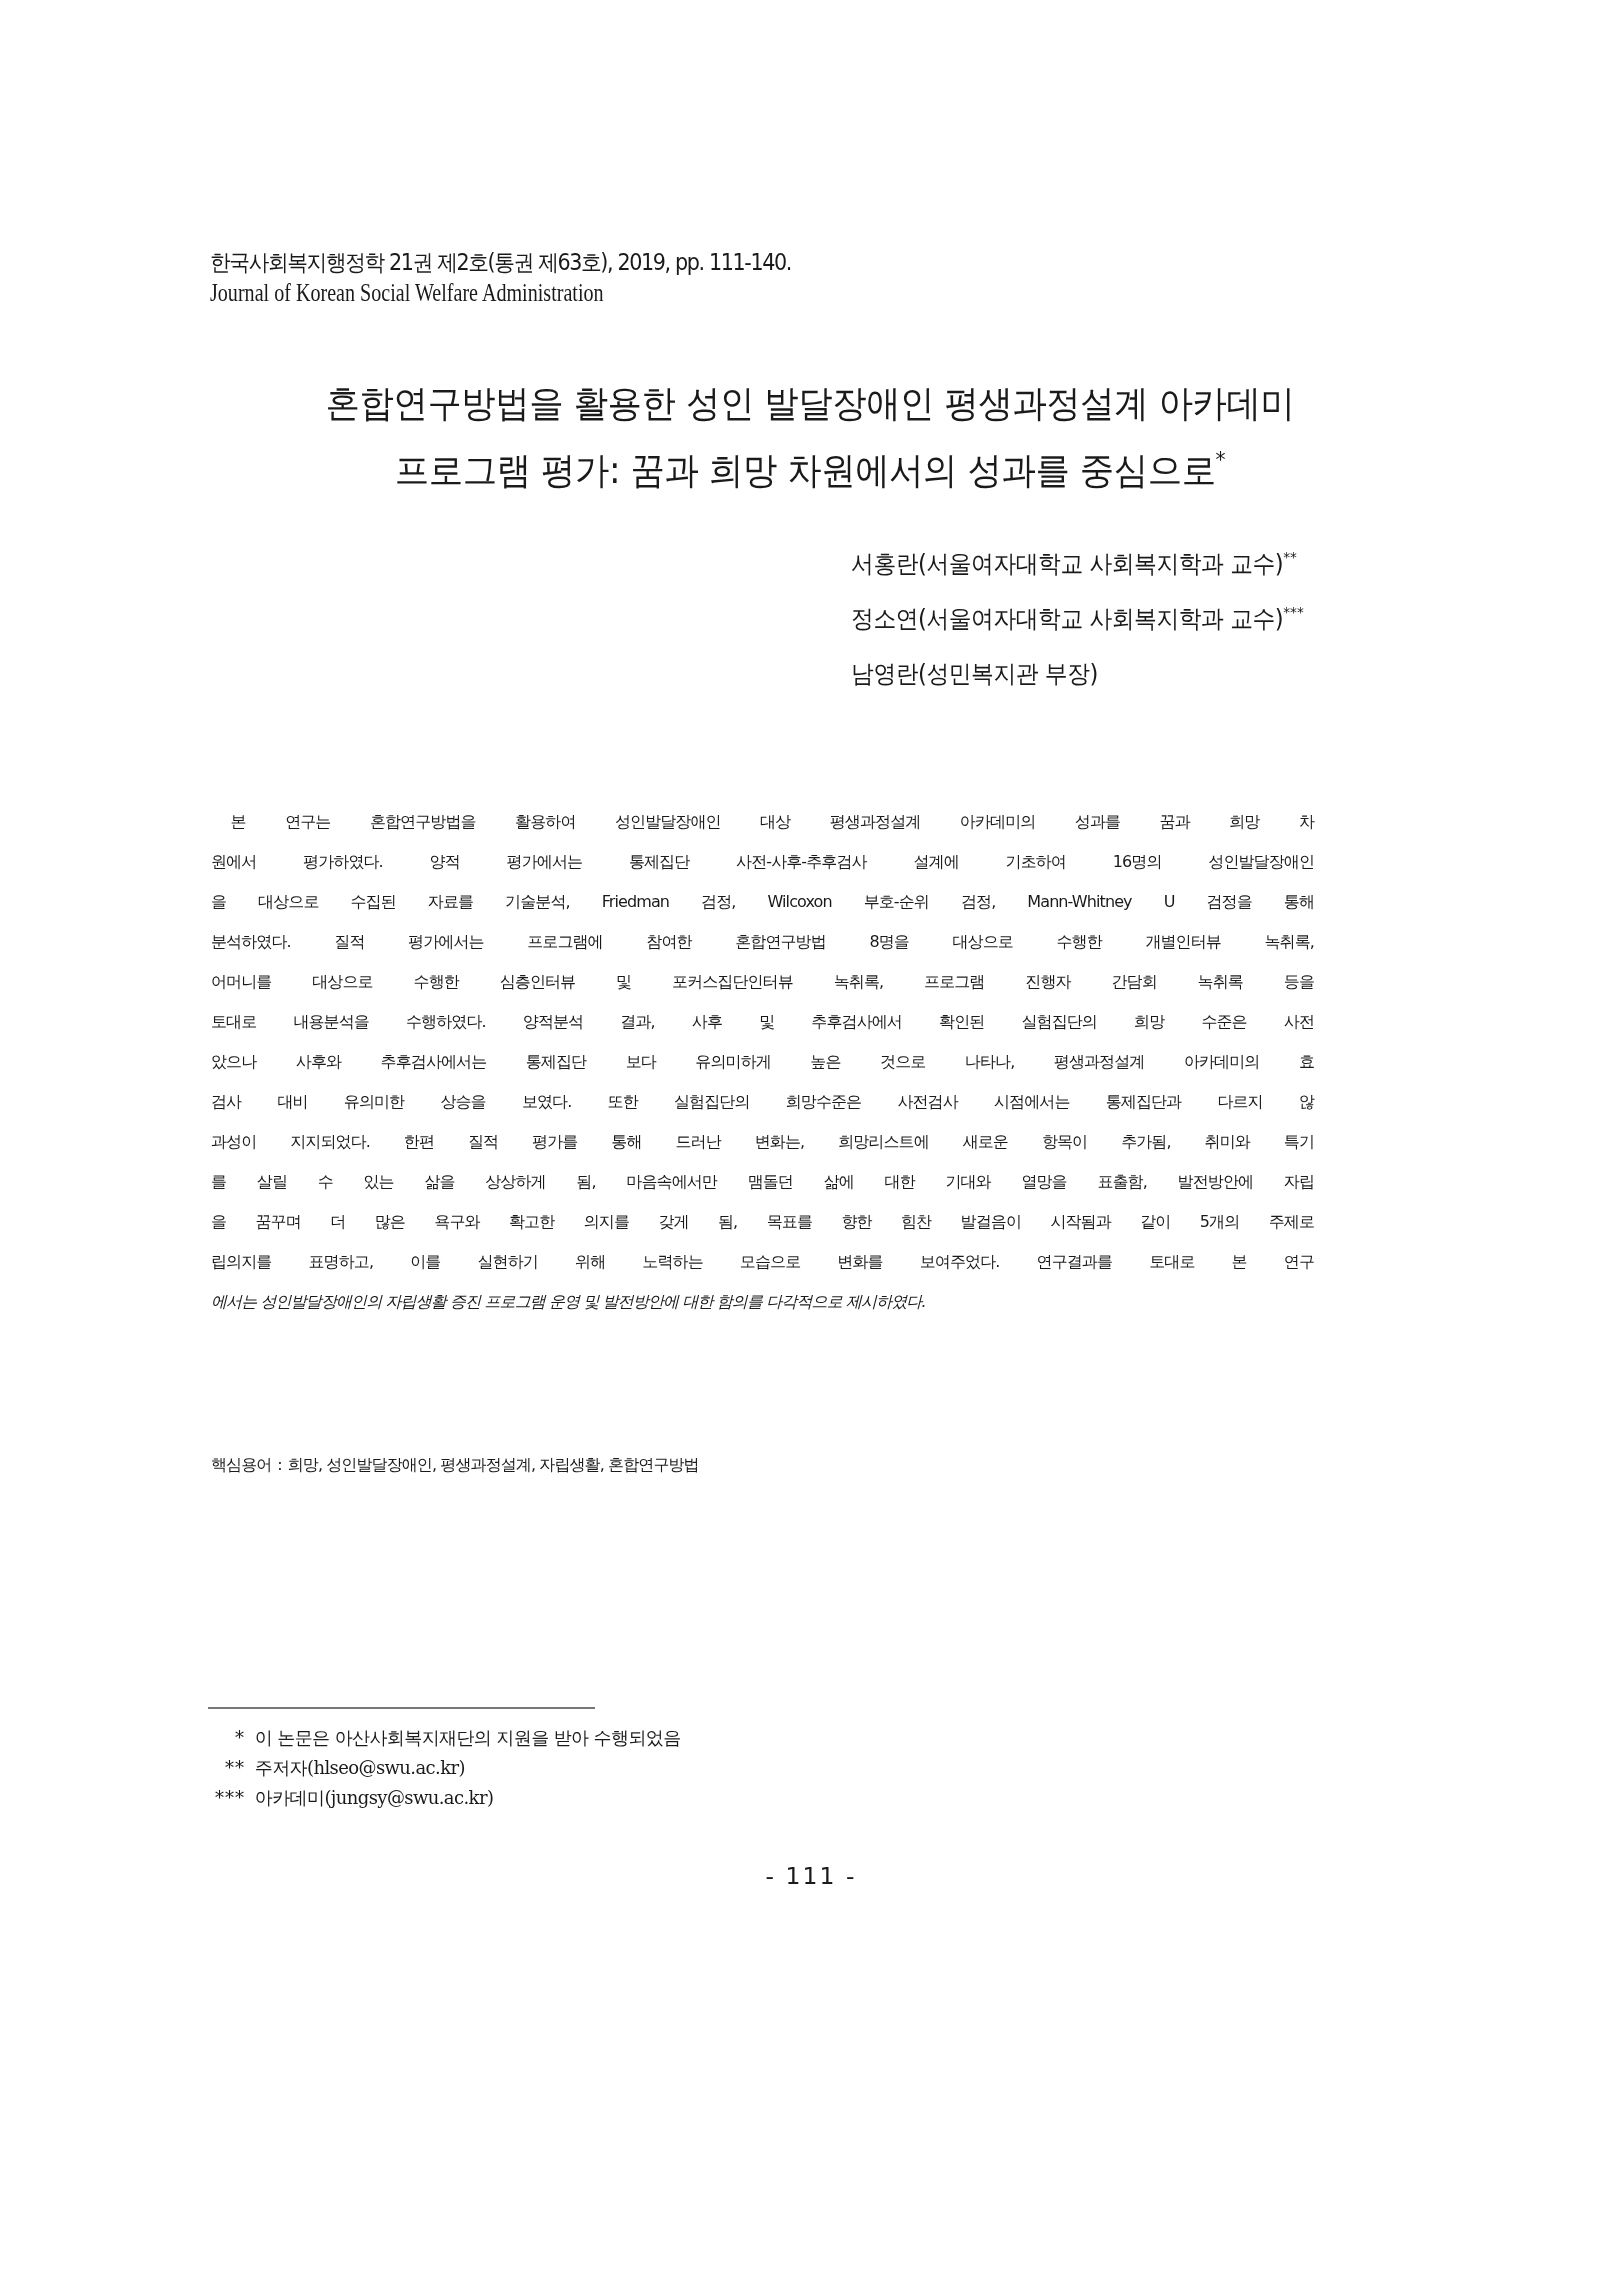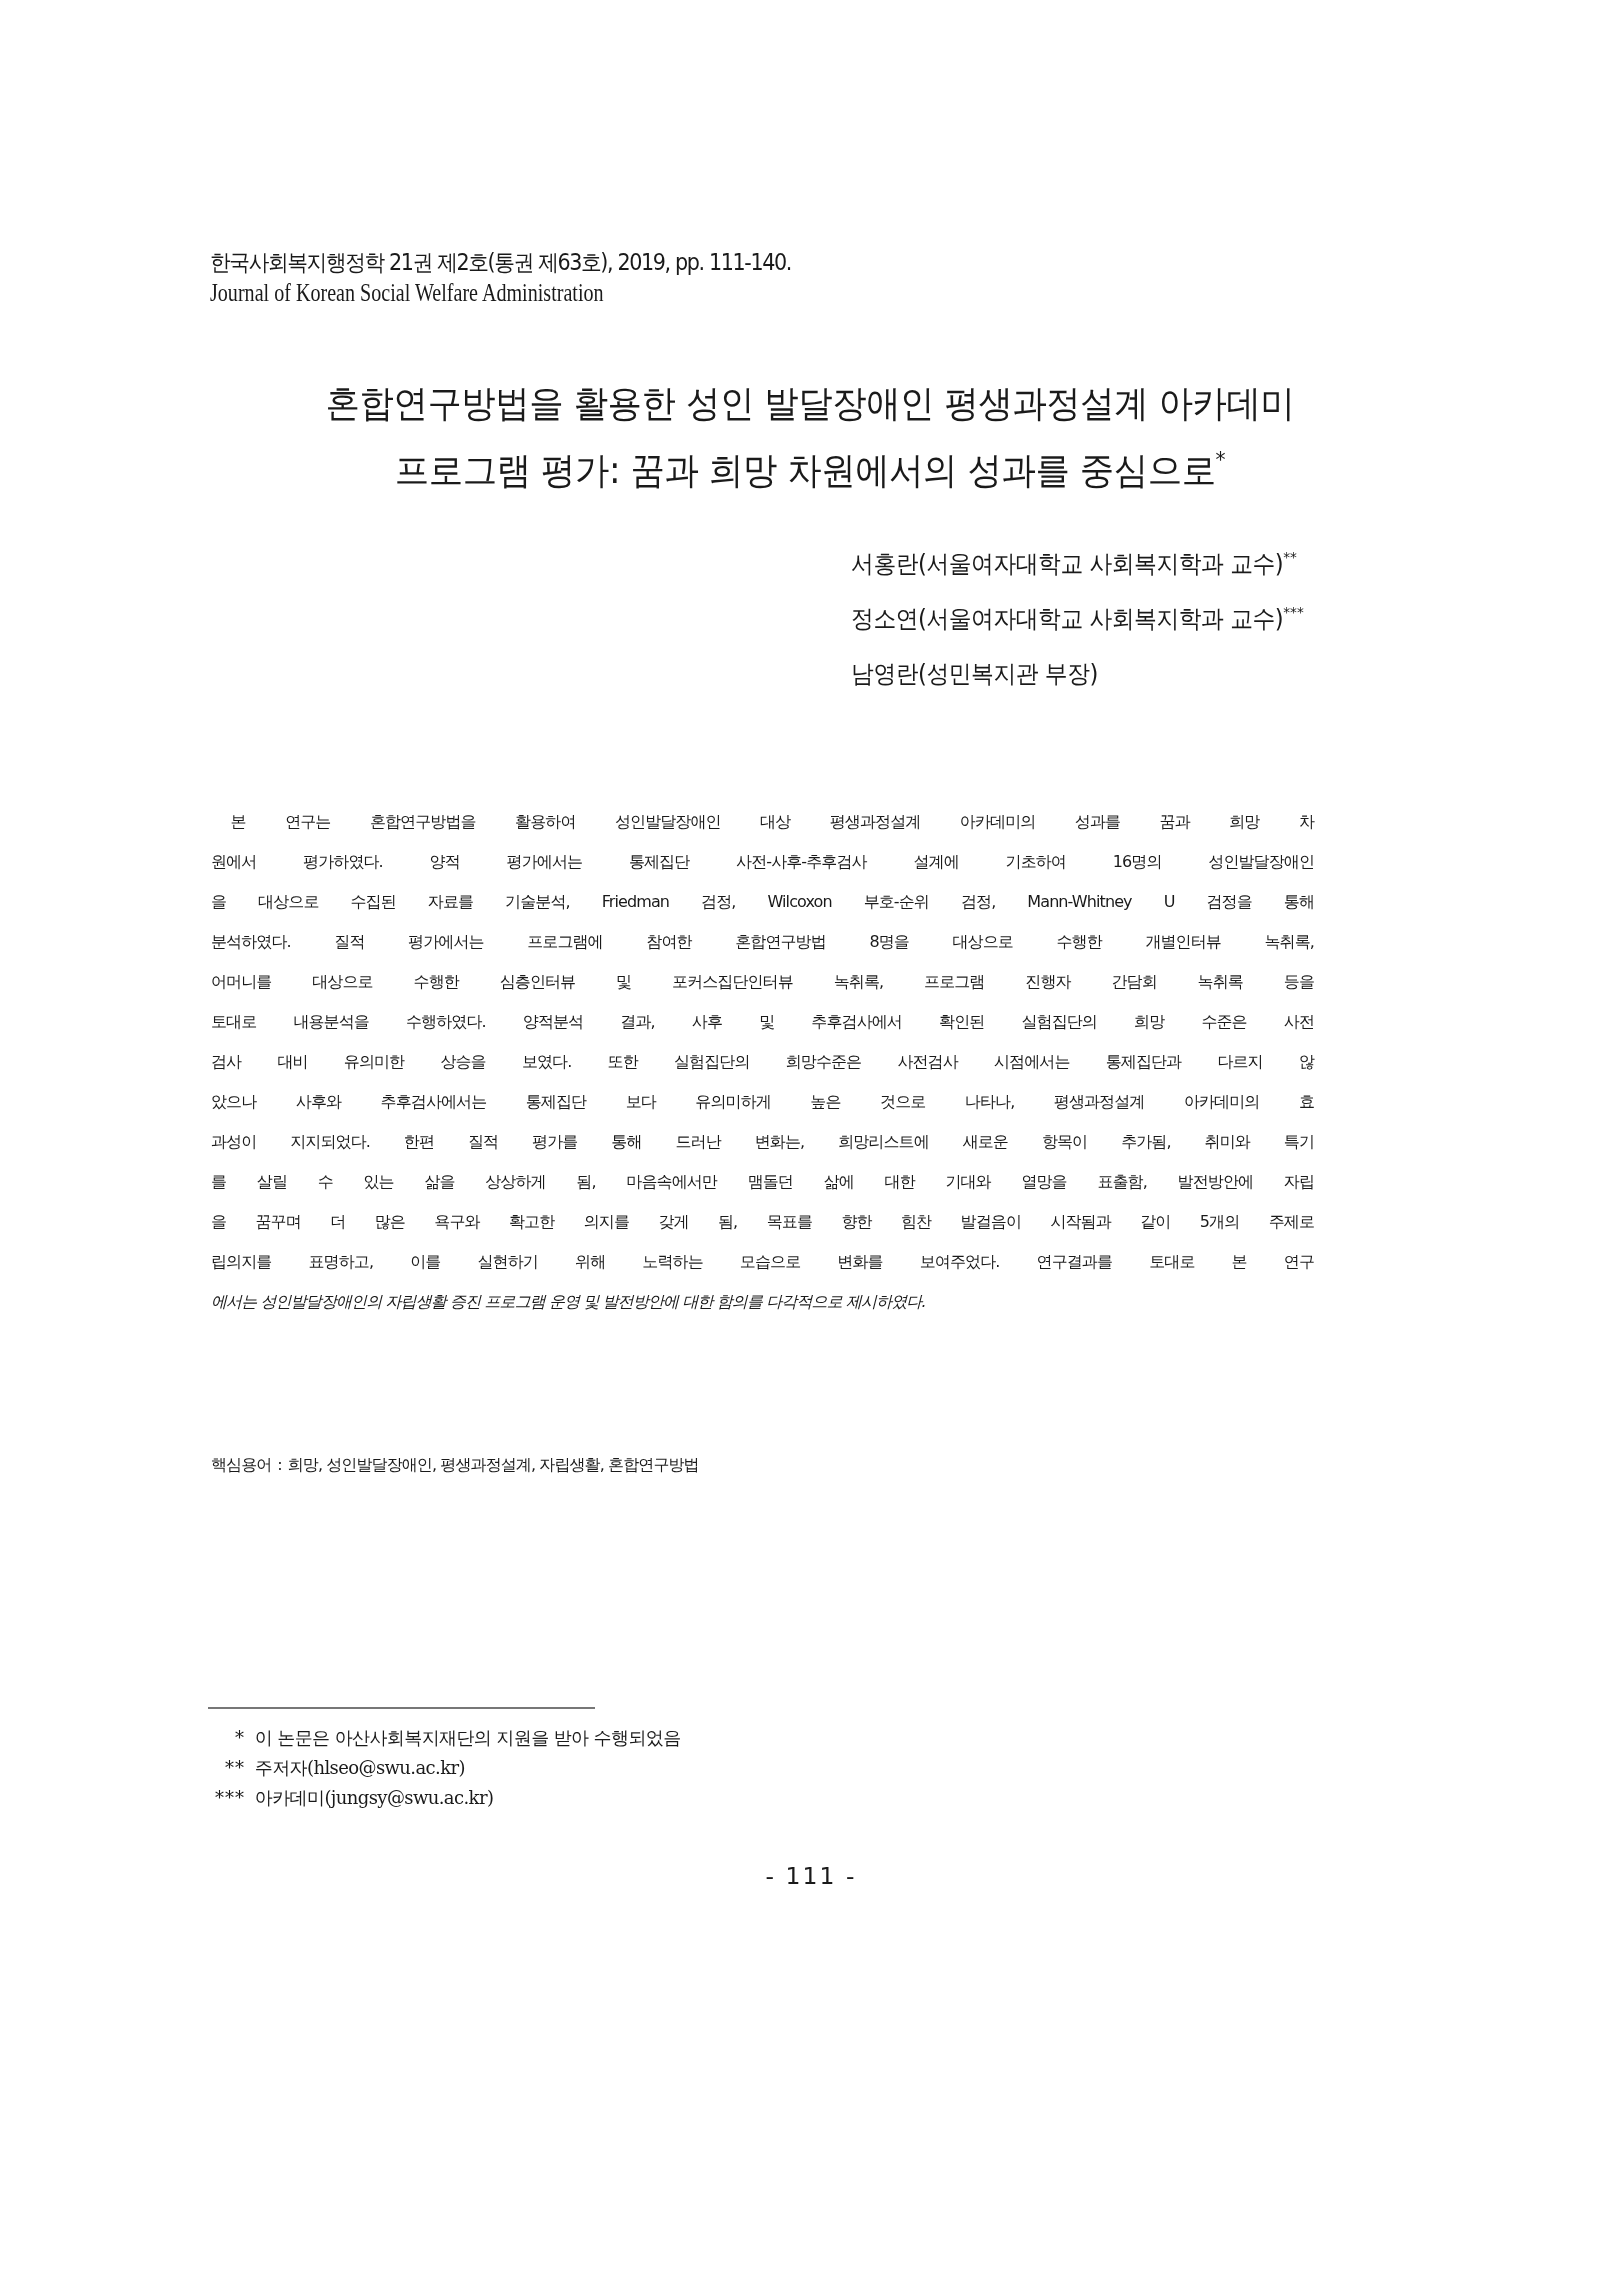--- a/index.html
+++ b/index.html
@@ -182,22 +182,22 @@
     <div class="author-line"><span>남영란(성민복지관 부장)</span><sup></sup></div>
   </div>
 
   <div class="abstract">
     <div class="abstract-line first">본 연구는 혼합연구방법을 활용하여 성인발달장애인 대상 평생과정설계 아카데미의 성과를 꿈과 희망 차</div>
     <div class="abstract-line">원에서 평가하였다. 양적 평가에서는 통제집단 사전-사후-추후검사 설계에 기초하여 16명의 성인발달장애인</div>
     <div class="abstract-line">을 대상으로 수집된 자료를 기술분석, Friedman 검정, Wilcoxon 부호-순위 검정, Mann-Whitney U 검정을 통해</div>
     <div class="abstract-line">분석하였다. 질적 평가에서는 프로그램에 참여한 혼합연구방법 8명을 대상으로 수행한 개별인터뷰 녹취록,</div>
     <div class="abstract-line">어머니를 대상으로 수행한 심층인터뷰 및 포커스집단인터뷰 녹취록, 프로그램 진행자 간담회 녹취록 등을</div>
     <div class="abstract-line">토대로 내용분석을 수행하였다. 양적분석 결과, 사후 및 추후검사에서 확인된 실험집단의 희망 수준은 사전</div>
+    <div class="abstract-line">았으나 사후와 추후검사에서는 통제집단 보다 유의미하게 높은 것으로 나타나, 평생과정설계 아카데미의 효</div>
     <div class="abstract-line">검사 대비 유의미한 상승을 보였다. 또한 실험집단의 희망수준은 사전검사 시점에서는 통제집단과 다르지 않</div>
-    <div class="abstract-line">았으나 사후와 추후검사에서는 통제집단 보다 유의미하게 높은 것으로 나타나, 평생과정설계 아카데미의 효</div>
     <div class="abstract-line">과성이 지지되었다. 한편 질적 평가를 통해 드러난 변화는, 희망리스트에 새로운 항목이 추가됨, 취미와 특기</div>
     <div class="abstract-line">를 살릴 수 있는 삶을 상상하게 됨, 마음속에서만 맴돌던 삶에 대한 기대와 열망을 표출함, 발전방안에 자립</div>
     <div class="abstract-line">을 꿈꾸며 더 많은 욕구와 확고한 의지를 갖게 됨, 목표를 향한 힘찬 발걸음이 시작됨과 같이 5개의 주제로</div>
     <div class="abstract-line">립의지를 표명하고, 이를 실현하기 위해 노력하는 모습으로 변화를 보여주었다. 연구결과를 토대로 본 연구</div>
     <div class="abstract-line last">에서는 성인발달장애인의 자립생활 증진 프로그램 운영 및 발전방안에 대한 함의를 다각적으로 제시하였다.</div>
   </div>
 
   <div class="keywords">
     <span>핵심용어</span><span class="sep">:</span><span>희망, 성인발달장애인, 평생과정설계, 자립생활, 혼합연구방법</span>
   </div>

